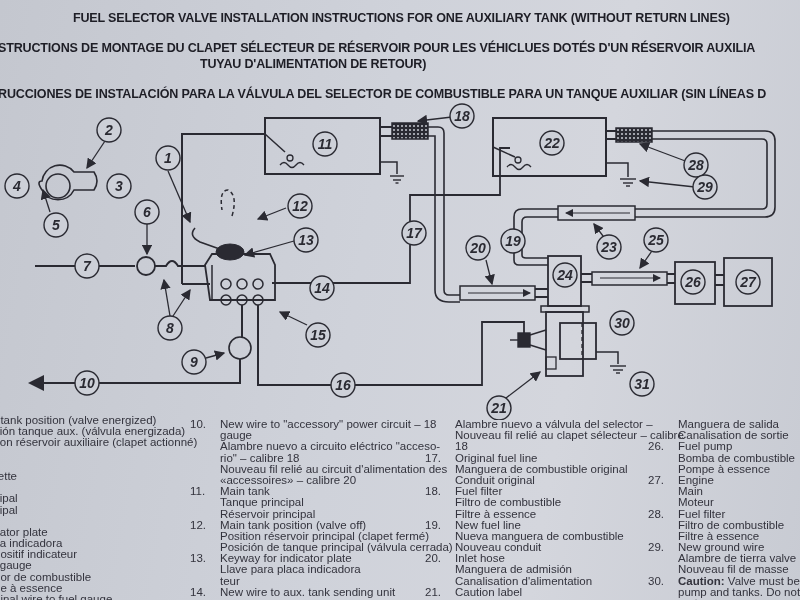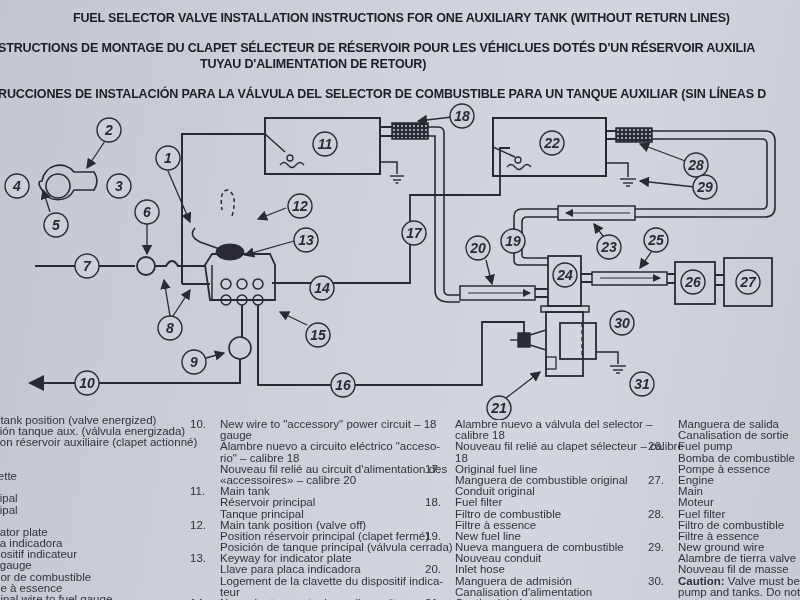--- a/index.html
+++ b/index.html
@@ -250,34 +250,32 @@
       <div class="row"><span class="n" style="width: 0px;"></span><span>ginal wire to fuel gauge</span></div>
     </div>
   <div class="legend col2" id="col2">
       <div class="row"><span class="n">10.</span><span>New wire to "accessory" power circuit – 18</span></div>
       <div class="row"><span class="n"></span><span>gauge</span></div>
       <div class="row"><span class="n"></span><span>Alambre nuevo a circuito eléctrico "acceso-</span></div>
       <div class="row"><span class="n"></span><span>rio" – calibre 18</span></div>
       <div class="row"><span class="n"></span><span>Nouveau fil relié au circuit d'alimentation des</span></div>
       <div class="row"><span class="n"></span><span>«accessoires» – calibre 20</span></div>
       <div class="row"><span class="n">11.</span><span>Main tank</span></div>
+      <div class="row"><span class="n"></span><span>Tanque principal</span></div>
       <div class="row"><span class="n"></span><span>Réservoir principal</span></div>
-      <div class="row"><span class="n"></span><span>Tanque principal</span></div>
       <div class="row"><span class="n">12.</span><span>Main tank position (valve off)</span></div>
       <div class="row"><span class="n"></span><span>Position réservoir principal (clapet fermé)</span></div>
       <div class="row"><span class="n"></span><span>Posición de tanque principal (válvula cerrada)</span></div>
       <div class="row"><span class="n">13.</span><span>Keyway for indicator plate</span></div>
       <div class="row"><span class="n"></span><span>Llave para placa indicadora</span></div>
-      <div class="row"><span class="n"></span><span>Logement de la clavette du dispositif indica-</span></div>
       <div class="row"><span class="n"></span><span>teur</span></div>
       <div class="row"><span class="n">14.</span><span>New wire to aux. tank sending unit</span></div>
     </div>
   <div class="legend col3" id="col3">
       <div class="row"><span class="n"></span><span>Alambre nuevo a válvula del selector –</span></div>
-      <div class="row"><span class="n"></span><span>calibre 18</span></div>
       <div class="row"><span class="n"></span><span>Nouveau fil relié au clapet sélecteur – calibre</span></div>
       <div class="row"><span class="n"></span><span>18</span></div>
       <div class="row"><span class="n">17.</span><span>Original fuel line</span></div>
       <div class="row"><span class="n"></span><span>Manguera de combustible original</span></div>
       <div class="row"><span class="n"></span><span>Conduit original</span></div>
       <div class="row"><span class="n">18.</span><span>Fuel filter</span></div>
       <div class="row"><span class="n"></span><span>Filtro de combustible</span></div>
       <div class="row"><span class="n"></span><span>Filtre à essence</span></div>
       <div class="row"><span class="n">19.</span><span>New fuel line</span></div>
       <div class="row"><span class="n"></span><span>Nueva manguera de combustible</span></div>

